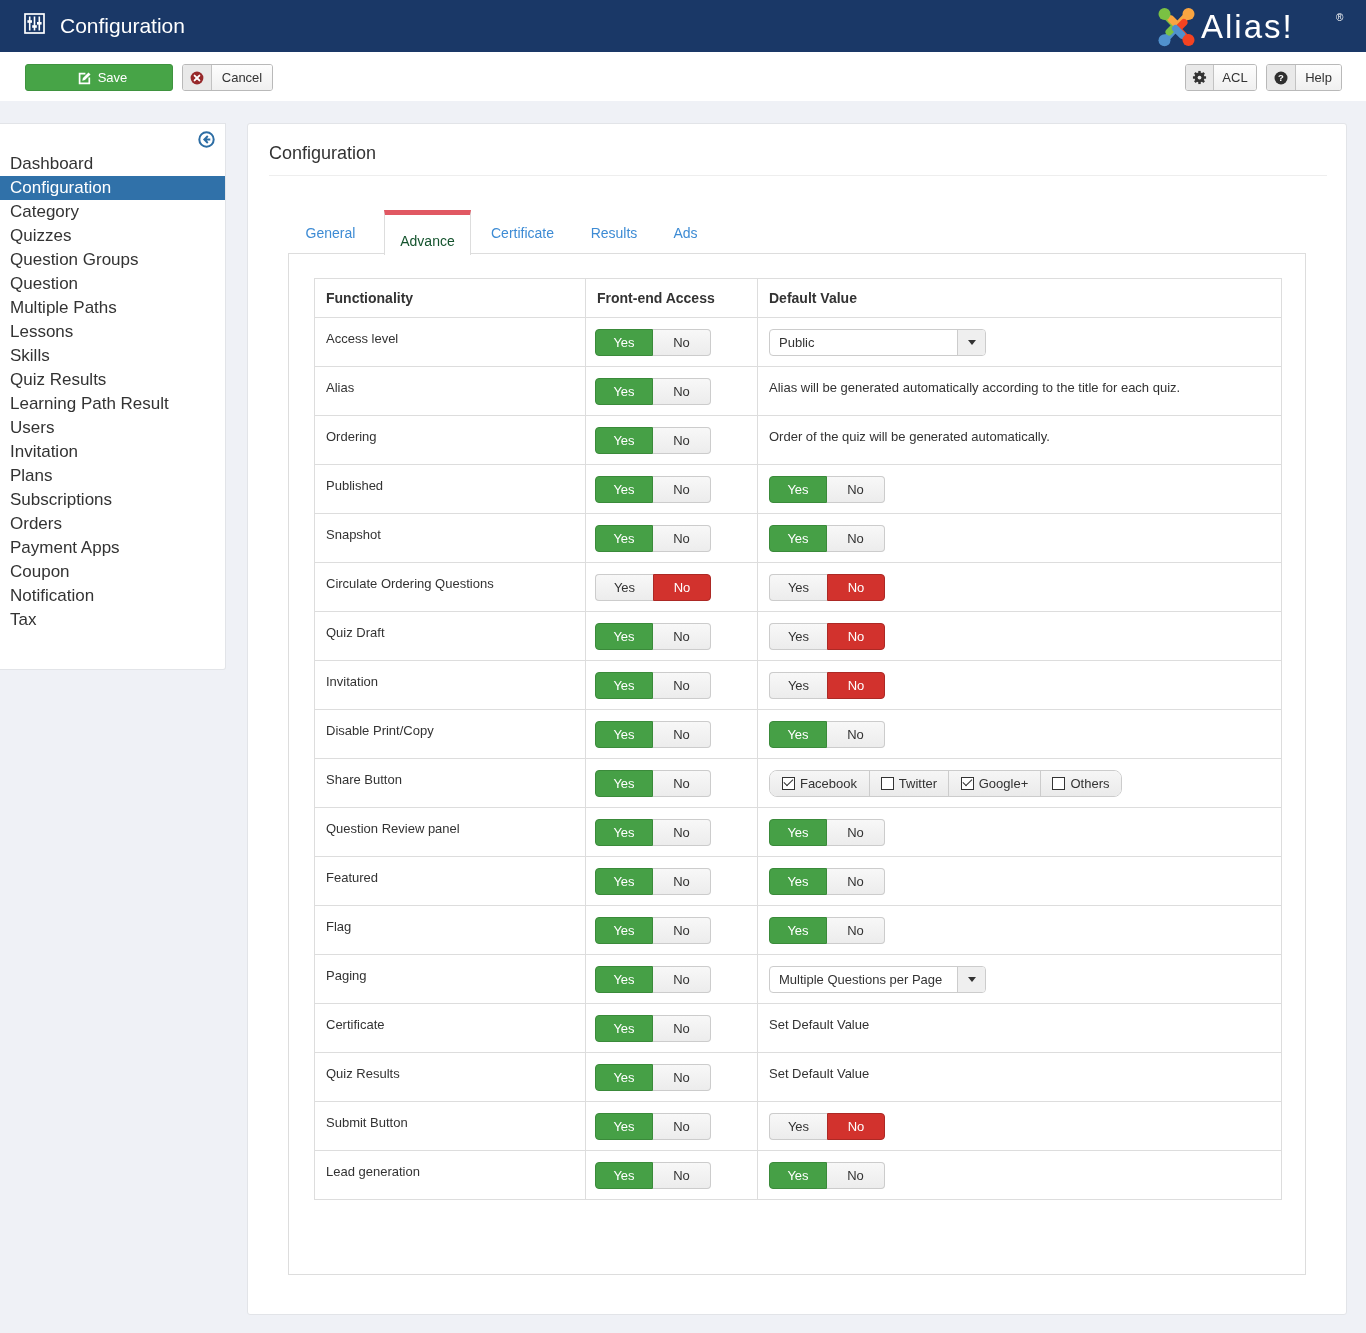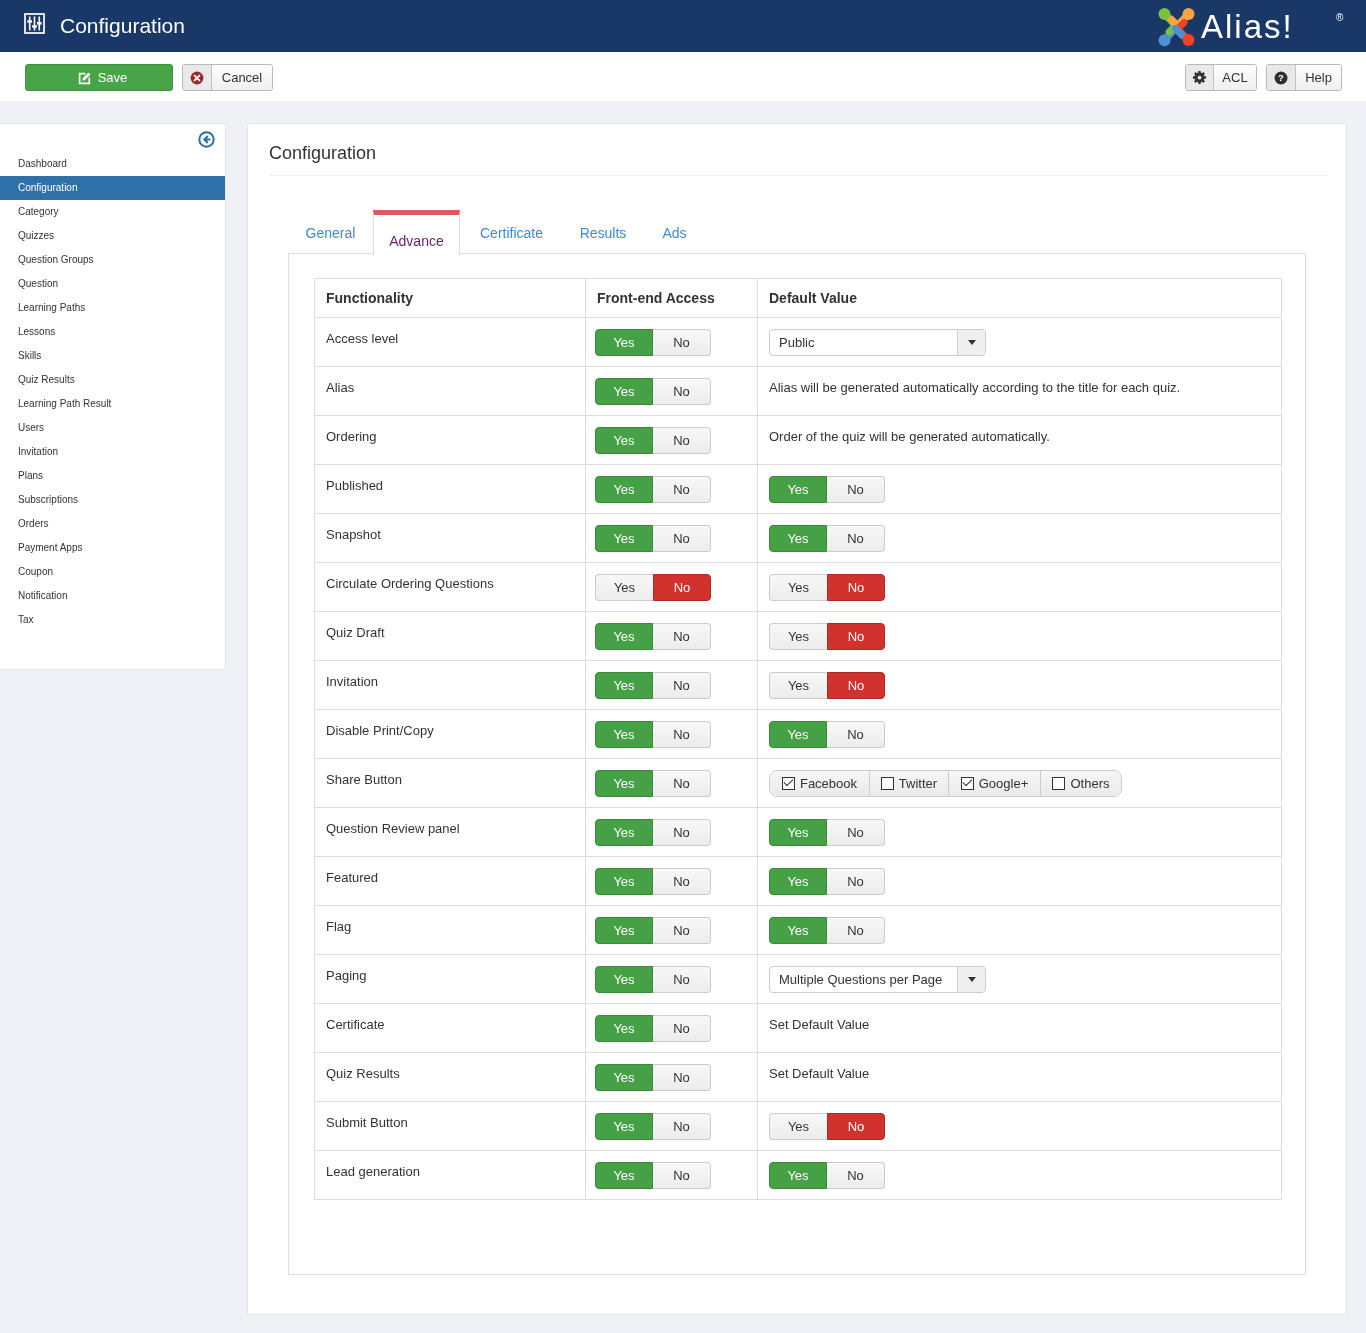--- a/index.html
+++ b/index.html
@@ -30,34 +30,34 @@
 .grp-acl .seg-txt { width:42px; }
 .grp-help { left:1266px; }
 .grp-help .seg-ico { width:29px; }
 .grp-help .seg-txt { width:45px; }
 
 
 .sbar { position:absolute; left:0; top:123px; width:226px; height:547px; background:#fff;
   border:1px solid #e2e4e8; border-left:none; border-radius:0 0 3px 0; }
 .sbar .back { position:absolute; right:10px; top:7px; }
 .menu { list-style:none; margin-top:28px; }
-.menu a { display:block; height:24px; line-height:24px; padding-left:18px; font-size:10px; color:#333; text-decoration:none; }
+.menu a { display:block; height:24px; line-height:24px; padding-left:10px; font-size:17px; color:#333; text-decoration:none; }
 .menu a.on { background:#3071a9; color:#fff; }
 
 
 .card { position:absolute; left:247px; top:123px; width:1100px; height:1192px; background:#fff;
   border:1px solid #e2e4e8; border-radius:3px; }
 .card h1 { position:absolute; left:21px; top:19px; font-size:18px; font-weight:normal; color:#333; }
 .card .hr { position:absolute; left:21px; top:51px; width:1058px; border-top:1px solid #eee; }
 
 
 .tabs { position:absolute; left:40px; top:86px; height:44px; display:flex; z-index:2; }
 .tabs .tab { display:flex; align-items:center; justify-content:center; font-size:14px; color:#3d8bd4; height:44px; padding-top:2px; }
 .tabs .tab.on { background:#fff; border-left:1px solid #ddd; border-right:1px solid #ddd; border-top:5px solid #e15863;
-  color:#701a75; height:45px; padding-top:16px; padding-bottom:4px; }
+  color:#14532d; height:45px; padding-top:16px; padding-bottom:4px;margin-left:11px; }
 .panel { position:absolute; left:40px; top:129px; width:1018px; height:1022px; border:1px solid #ddd; background:#fff; }
 
 
 table.cfg { position:absolute; left:66px; top:154px; width:967px; border-collapse:collapse; table-layout:fixed; }
 table.cfg col.c1 { width:271px; } table.cfg col.c2 { width:172px; } table.cfg col.c3 { width:524px; }
 table.cfg th, table.cfg td { border:1px solid #ddd; padding-left:11px; font-size:13px; color:#333; text-align:left; }
 table.cfg th { height:39px; font-size:14px; font-weight:bold; vertical-align:middle; }
 table.cfg td { height:49px; vertical-align:top; padding-top:11px; line-height:20px; }
 table.cfg td:nth-child(2) { padding-left:9px; }
 
@@ -186,21 +186,21 @@
     <li>
         <a>Quizzes</a>
       </li>
     <li>
         <a>Question Groups</a>
       </li>
     <li>
         <a>Question</a>
       </li>
     <li>
-        <a>Learning Paths</a>
+        <a>Multiple Paths</a>
       </li>
     <li>
         <a>Lessons</a>
       </li>
     <li>
         <a>Skills</a>
       </li>
     <li>
         <a>Quiz Results</a>
       </li>

